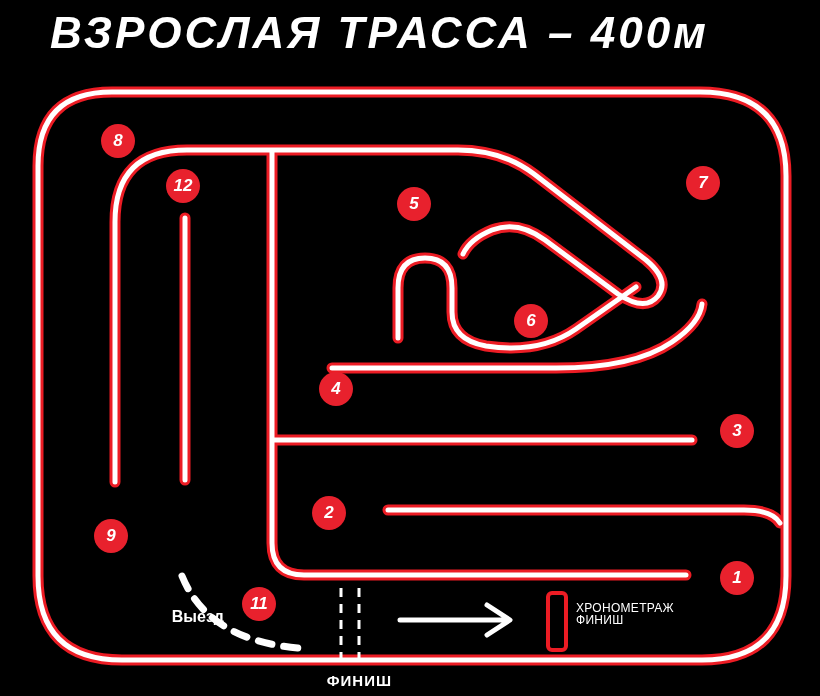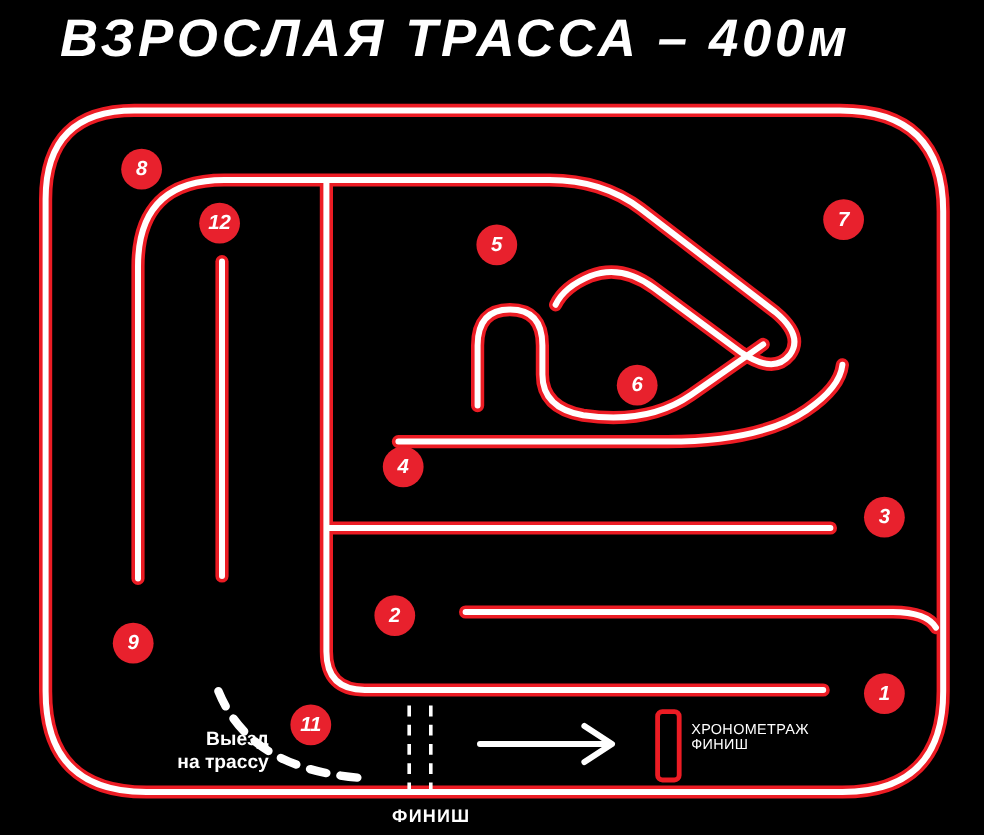--- a/index.html
+++ b/index.html
@@ -97,21 +97,20 @@
       <div class="marker" style="left: 514px; top: 304px;">6</div>
       <div class="marker" style="left: 686px; top: 166px;">7</div>
       <div class="marker" style="left: 101px; top: 124px;">8</div>
       <div class="marker" style="left: 94px; top: 519px;">9</div>
       <div class="marker" style="left: 166px; top: 169px;">12</div>
       <div class="marker" style="left: 242px; top: 587px; text-align: right;">11</div>
     </div>
 
   <div class="exit-label">
     <div>Выезд</div>
-    <div>на трассу</div>
   </div>
 
   <div class="finish-label">ФИНИШ</div>
 
   <div class="timing-label">
     <div>ХРОНОМЕТРАЖ</div>
     <div>ФИНИШ</div>
   </div>
 
 </div>

